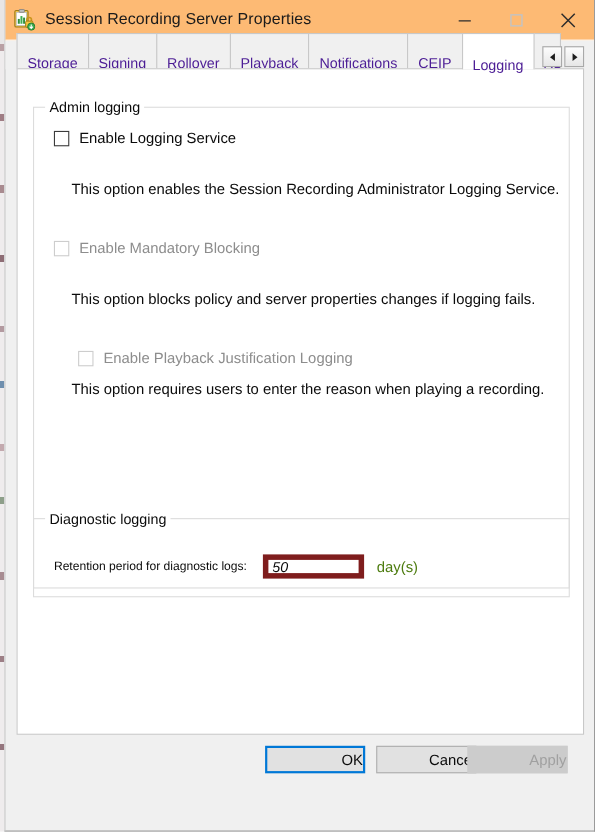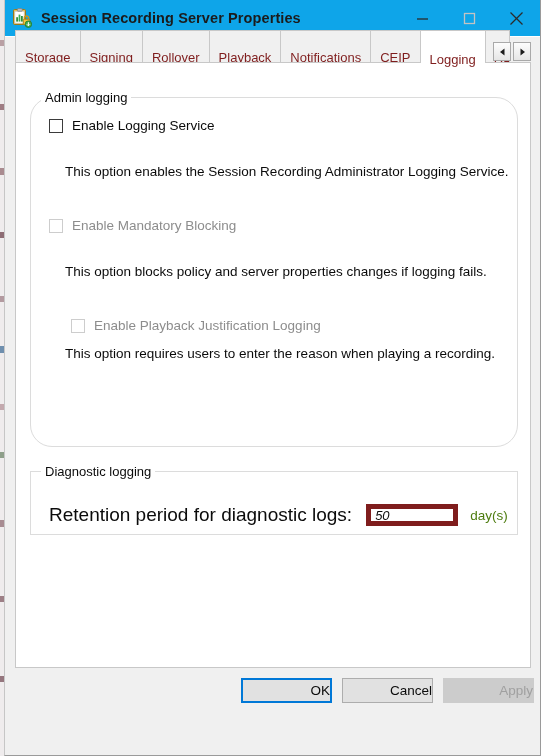--- a/index.html
+++ b/index.html
@@ -57,25 +57,24 @@
     border-left: 1px solid #c6c6c6;
     border-right: 1px solid #9a9a9a;
     border-bottom: 1px solid #9a9a9a;
     box-sizing: border-box;
   }
 
   
   .titlebar {
     position: relative;
     height: 36px;
-    background: #0ea5e9;
+    background: #fdba74;
     display: flex;
     align-items: center;
     border-bottom: 1px solid #ffffff;
-    font-weight: bold;
   }
   .app-icon {
     width: 20px;
     height: 20px;
     margin-left: 7px;
     margin-right: 9px;
     flex: none;
     position: relative;
   }
   .title-text {
@@ -113,21 +112,21 @@
     padding-left: 10px;
     display: flex;
     align-items: flex-end;
     box-sizing: border-box;
   }
   .tab {
     height: 23px;
     line-height: 22px;
     padding: 16px 9px;
     font-size: 13px;
-    color: #7f1d1d;
+    color: #4c1d95;
     background: #f0f0f0;
     border: 1px solid #c8c8c8;
     border-bottom: none;
     box-sizing: border-box;
     white-space: nowrap;
     margin-right: -1px;
     position: relative;
   }
   .tab.selected {
     background: #ffffff;
@@ -184,21 +183,21 @@
     position: absolute;
     top: -8px;
     left: 10px;
     background: #ffffff;
     padding: 0 4px;
     font-size: 13px;
     color: #0b0b0b;
     white-space: nowrap;
   }
 
-  #group-admin   { left: 14px; top: 34px;  width: 488px; height: 350px; border-radius: 22px; }
+  #group-admin   { left: 14px; top: 34px;  width: 488px; height: 446px; }
   #group-diag    { left: 14px; top: 408px; width: 488px; height: 64px; }
 
   .check-row {
     position: absolute;
     display: flex;
     align-items: center;
     left: 18px;
   }
   .cb {
     width: 14px;
@@ -226,21 +225,21 @@
   }
 
   .field-row {
     position: absolute;
     left: 18px;
     top: 32px;
     display: flex;
     align-items: center;
   }
   .field-label {
-    font-size: 19px;
+    font-size: 11px;
     color: #0b0b0b;
     white-space: nowrap;
   }
   .num-input {
     width: 92px;
     height: 22px;
     margin-left: 14px;
     border: 5px solid #7f1d1d;
     background: #ffffff;
     box-sizing: border-box;
@@ -285,21 +284,21 @@
     border: 2px solid #0078d7;
     background: #e1e1e1;
   }
   .btn.disabled {
     color: #a0a0a0;
     background: #cccccc;
     border-color: #cccccc;
   }
   #btn-ok     { left: 236px; }
   #btn-cancel { left: 337px; }
-  #btn-apply  { left: 438px; }
+  #btn-apply  { left: 420px; }
 </style>
 </head>
 <body>
 
 <div class="bg-strip"></div>
 
 <div class="window">
 
   <div class="titlebar">
 

